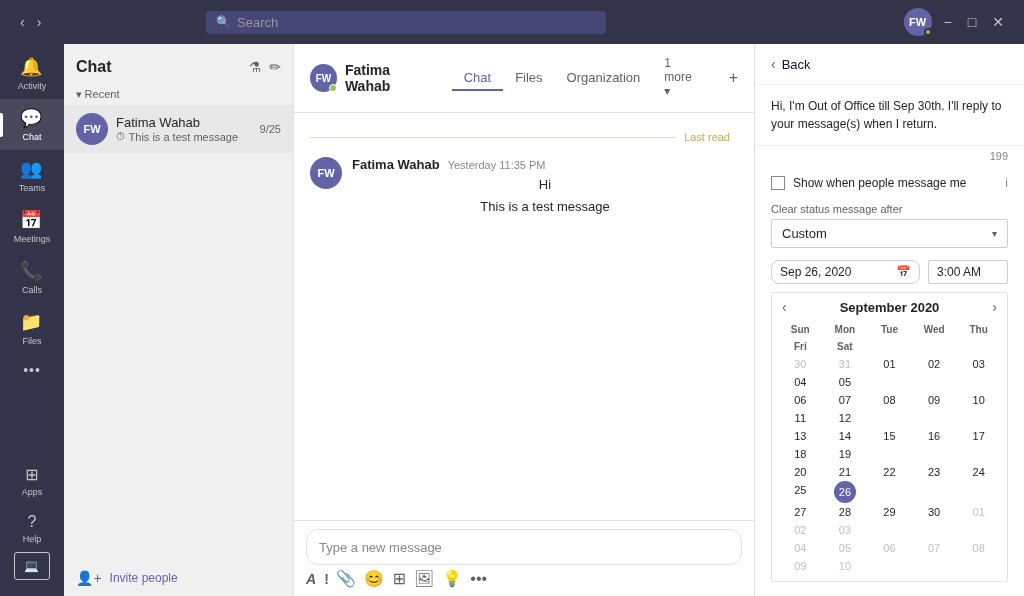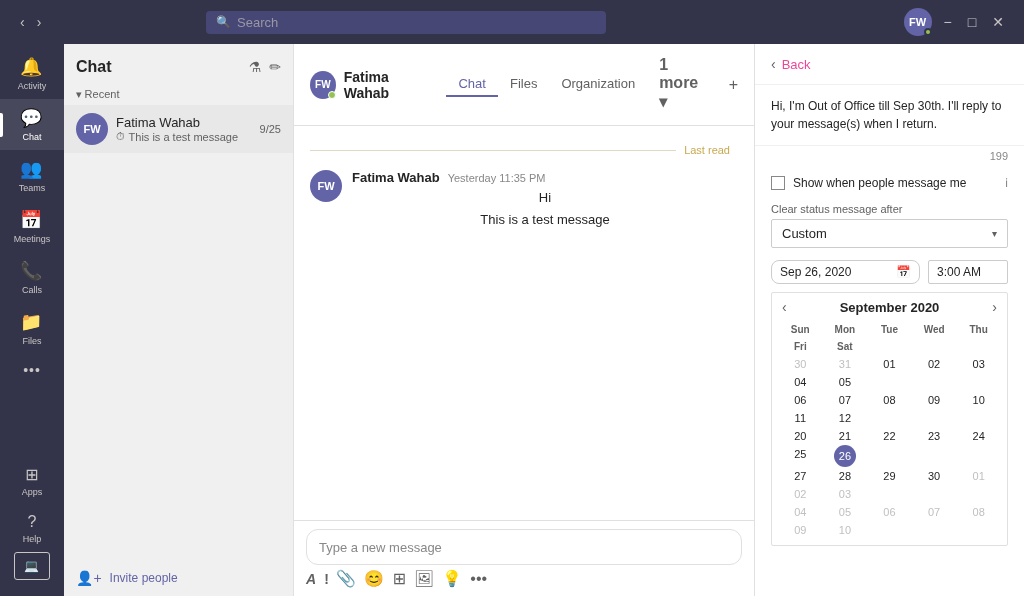--- a/index.html
+++ b/index.html
@@ -35,21 +35,21 @@
 
     
     .main-chat { flex: 1; display: flex; flex-direction: column; background: white; min-width: 0; }
     .chat-header { display: flex; align-items: center; padding: 8px 16px; border-bottom: 1px solid #e0e0e0; gap: 8px; }
     .chat-header-avatar { width: 28px; height: 28px; border-radius: 50%; background: #6264a7; display: flex; align-items: center; justify-content: center; color: white; font-size: 10px; font-weight: 600; position: relative; }
     .chat-header-avatar .online-dot { width: 8px; height: 8px; border-radius: 50%; background: #92c353; position: absolute; bottom: 0; right: 0; border: 1px solid white; }
     .chat-header-name { font-size: 14px; font-weight: 600; color: #252525; }
     .chat-tabs { display: flex; align-items: center; gap: 0; margin-left: 8px; }
     .chat-tab { padding: 4px 12px; font-size: 13px; color: #616161; cursor: pointer; border-bottom: 2px solid transparent; }
     .chat-tab.active { color: #6264a7; border-bottom-color: #6264a7; font-weight: 500; }
-    .chat-header-more { font-size: 16px; color: #616161; cursor: pointer; font-weight: bold; }
+    .chat-header-more { font-size: 12px; color: #616161; cursor: pointer; }
     .chat-header-add { font-size: 16px; color: #616161; cursor: pointer; margin-left: 4px; }
 
     .chat-messages { flex: 1; overflow-y: auto; padding: 16px; text-align: center; }
     .last-read-divider { display: flex; align-items: center; justify-content: flex-end; margin-bottom: 12px; }
     .last-read-label { font-size: 11px; color: #c8a951; background: white; padding: 2px 8px; }
     .last-read-line { flex: 1; height: 1px; background: #e0d9c8; }
 
     .message-group { display: flex; gap: 10px; margin-bottom: 8px; }
     .message-avatar { width: 32px; height: 32px; border-radius: 50%; background: #6264a7; display: flex; align-items: center; justify-content: center; color: white; font-size: 11px; font-weight: 600; flex-shrink: 0; }
     .message-content { flex: 1; }
@@ -61,21 +61,21 @@
 
     .message-input-area { border-top: 1px solid #e0e0e0; padding: 8px 12px 4px; }
     .message-input-box { border: 1px solid #e0e0e0; border-radius: 12px; padding: 8px 12px; font-size: 13px; color: #888; cursor: text; min-height: 36px; display: flex; align-items: center; }
     .message-toolbar { display: flex; align-items: center; padding: 4px 0; gap: 8px; color: #616161; }
     .toolbar-btn { font-size: 16px; cursor: pointer; color: #616161; }
 
     
     .right-panel { width: 270px; background: white; border-left: 1px solid #e0e0e0; display: flex; flex-direction: column; }
     .right-panel-header { display: flex; align-items: center; padding: 12px 16px; gap: 6px; border-bottom: 1px solid #f0f0f0; }
     .back-arrow { color: #616161; cursor: pointer; font-size: 14px; }
-    .back-label { font-size: 13px; color: #ec4899; font-weight: 500; }
+    .back-label { font-size: 13px; color: #0f172a; font-weight: 500; }
     .oof-message { padding: 12px 16px; font-size: 12px; color: #252525; line-height: 1.5; border-bottom: 1px solid #f0f0f0; }
     .char-count { text-align: right; font-size: 11px; color: #888; padding: 4px 16px; }
     .show-when-row { display: flex; align-items: center; padding: 8px 16px; gap: 8px; }
     .checkbox-custom { width: 14px; height: 14px; border: 1px solid #888; display: flex; align-items: center; justify-content: center; flex-shrink: 0; }
     .show-when-label { font-size: 12px; color: #252525; flex: 1; }
     .info-icon { font-size: 12px; color: #888; cursor: pointer; }
     .clear-status-label { font-size: 11px; color: #616161; padding: 4px 16px 2px; }
     .dropdown-row { margin: 2px 16px 8px; border: 1px solid #ccc; border-radius: 2px; padding: 6px 10px; display: flex; align-items: center; justify-content: space-between; cursor: pointer; }
     .dropdown-value { font-size: 13px; color: #252525; }
     .dropdown-arrow { font-size: 10px; color: #616161; }
@@ -328,20 +328,29 @@
           <div class="cal-row">
             <div class="cal-cell">06</div>
             <div class="cal-cell">07</div>
             <div class="cal-cell">08</div>
             <div class="cal-cell">09</div>
             <div class="cal-cell">10</div>
             <div class="cal-cell">11</div>
             <div class="cal-cell">12</div>
           </div>
 
+          <div class="cal-row">
+            <div class="cal-cell">13</div>
+            <div class="cal-cell">14</div>
+            <div class="cal-cell">15</div>
+            <div class="cal-cell">16</div>
+            <div class="cal-cell">17</div>
+            <div class="cal-cell">18</div>
+            <div class="cal-cell">19</div>
+          </div>
 
           <div class="cal-row">
             <div class="cal-cell">20</div>
             <div class="cal-cell">21</div>
             <div class="cal-cell">22</div>
             <div class="cal-cell">23</div>
             <div class="cal-cell">24</div>
             <div class="cal-cell">25</div>
             <div class="cal-cell selected">26</div>
           </div>

